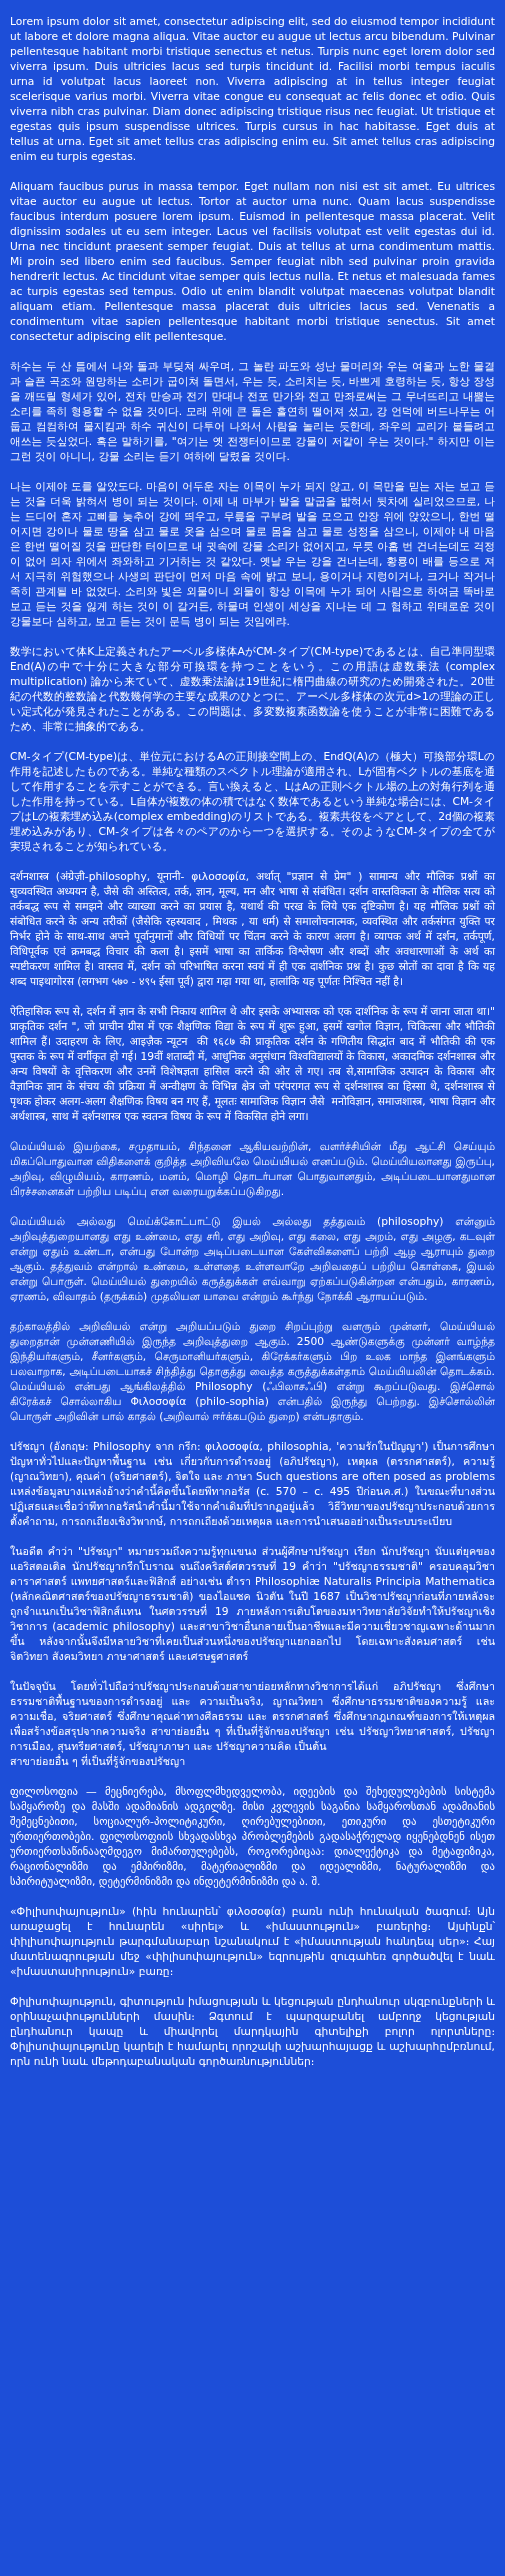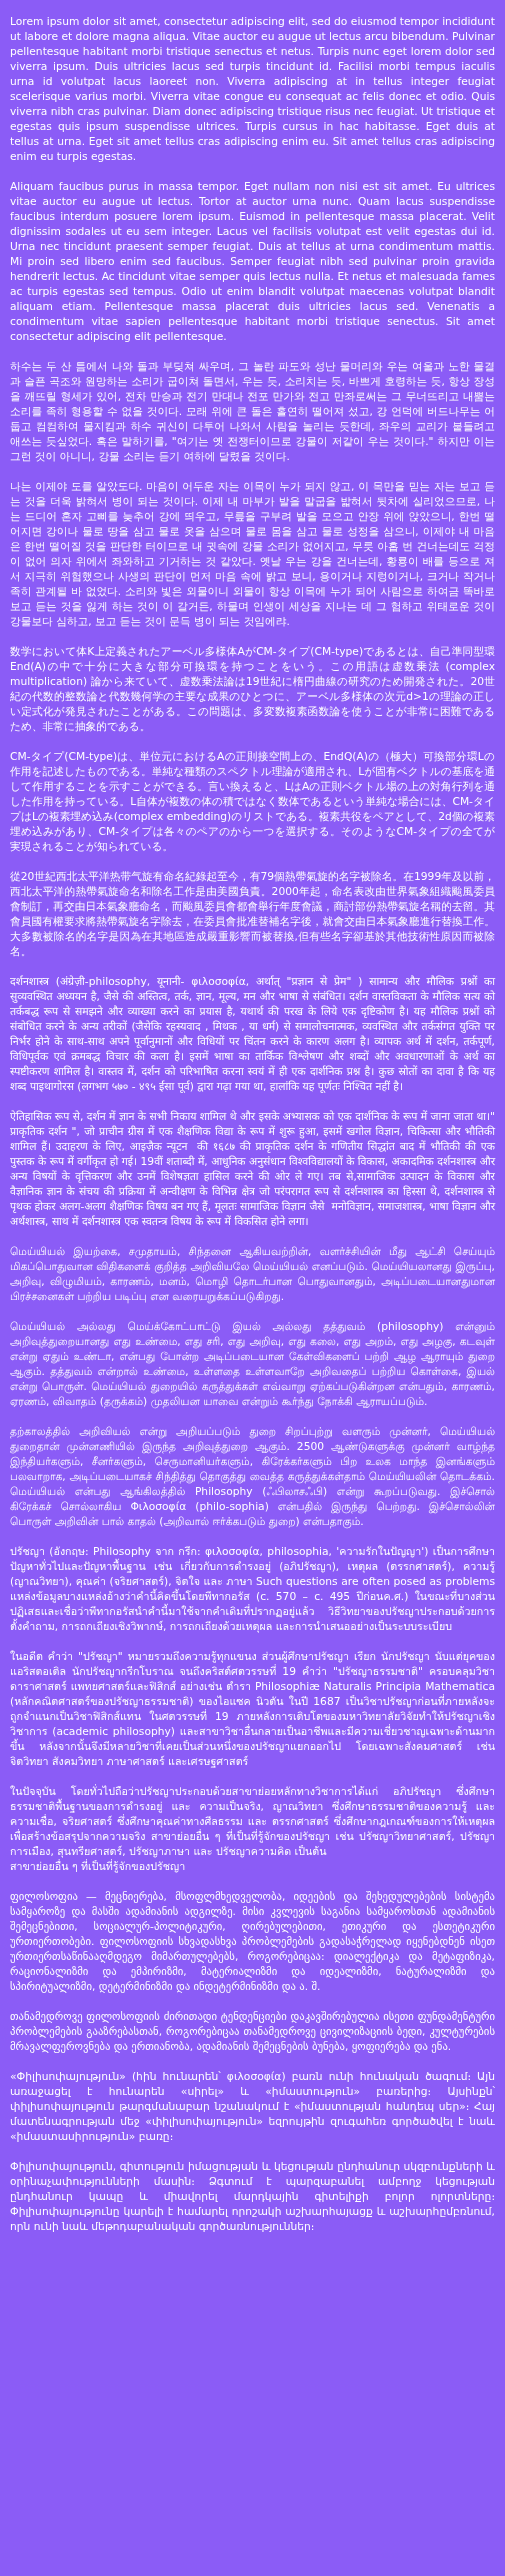--- a/index.html
+++ b/index.html
@@ -10,21 +10,21 @@
   body {
     width: 505px;
     min-height: 2576px;
     font-family: "DejaVu Sans", sans-serif;
   }
   .page {
     box-sizing: border-box;
     width: 505px;
     min-height: 2576px;
     padding: 14px 10px 25px 10px;
-    background: #8b5cf6;
+    background: #1d4ed8;
     color: #ffffff;
     font-size: 10.7px;
     line-height: 15px;
     text-align: justify;
   }
   .page p {
     margin: 0 0 15px 0;
     white-space: pre-wrap;
     word-break: break-word;
   }
@@ -32,28 +32,26 @@
 </head>
 <body>
 
 <main class="page">
   <p lang="en">Lorem ipsum dolor sit amet, consectetur adipiscing elit, sed do eiusmod tempor incididunt ut labore et dolore magna aliqua. Vitae auctor eu augue ut lectus arcu bibendum. Pulvinar pellentesque habitant morbi tristique senectus et netus. Turpis nunc eget lorem dolor sed viverra ipsum. Duis ultricies lacus sed turpis tincidunt id. Facilisi morbi tempus iaculis urna id volutpat lacus laoreet non. Viverra adipiscing at in tellus integer feugiat scelerisque varius morbi. Viverra vitae congue eu consequat ac felis donec et odio. Quis viverra nibh cras pulvinar. Diam donec adipiscing tristique risus nec feugiat. Ut tristique et egestas quis ipsum suspendisse ultrices. Turpis cursus in hac habitasse. Eget duis at tellus at urna. Eget sit amet tellus cras adipiscing enim eu. Sit amet tellus cras adipiscing enim eu turpis egestas.</p>
   <p lang="en">Aliquam faucibus purus in massa tempor. Eget nullam non nisi est sit amet. Eu ultrices vitae auctor eu augue ut lectus. Tortor at auctor urna nunc. Quam lacus suspendisse faucibus interdum posuere lorem ipsum. Euismod in pellentesque massa placerat. Velit dignissim sodales ut eu sem integer. Lacus vel facilisis volutpat est velit egestas dui id. Urna nec tincidunt praesent semper feugiat. Duis at tellus at urna condimentum mattis. Mi proin sed libero enim sed faucibus. Semper feugiat nibh sed pulvinar proin gravida hendrerit lectus. Ac tincidunt vitae semper quis lectus nulla. Et netus et malesuada fames ac turpis egestas sed tempus. Odio ut enim blandit volutpat maecenas volutpat blandit aliquam etiam. Pellentesque massa placerat duis ultricies lacus sed. Venenatis a condimentum vitae sapien pellentesque habitant morbi tristique senectus. Sit amet consectetur adipiscing elit pellentesque.</p>
   <p lang="ko">하수는 두 산 틈에서 나와 돌과 부딪쳐 싸우며, 그 놀란 파도와 성난 물머리와 우는 여울과 노한 물결과 슬픈 곡조와 원망하는 소리가 굽이쳐 돌면서, 우는 듯, 소리치는 듯, 바쁘게 호령하는 듯, 항상 장성을 깨뜨릴 형세가 있어, 전차 만승과 전기 만대나 전포 만가와 전고 만좌로써는 그 무너뜨리고 내뿜는 소리를 족히 형용할 수 없을 것이다. 모래 위에 큰 돌은 홀연히 떨어져 섰고, 강 언덕에 버드나무는 어둡고 컴컴하여 물지킴과 하수 귀신이 다투어 나와서 사람을 놀리는 듯한데, 좌우의 교리가 붙들려고 애쓰는 듯싶었다. 혹은 말하기를, "여기는 옛 전쟁터이므로 강물이 저같이 우는 것이다." 하지만 이는 그런 것이 아니니, 강물 소리는 듣기 여하에 달렸을 것이다.</p>
   <p lang="ko">나는 이제야 도를 알았도다. 마음이 어두운 자는 이목이 누가 되지 않고, 이 목만을 믿는 자는 보고 듣는 것을 더욱 밝혀서 병이 되는 것이다. 이제 내 마부가 발을 말굽을 밟혀서 뒷차에 실리었으므로, 나는 드디어 혼자 고삐를 늦추어 강에 띄우고, 무릎을 구부려 발을 모으고 안장 위에 앉았으니, 한번 떨어지면 강이나 물로 땅을 삼고 물로 옷을 삼으며 물로 몸을 삼고 물로 성정을 삼으니, 이제야 내 마음은 한번 떨어질 것을 판단한 터이므로 내 귓속에 강물 소리가 없어지고, 무릇 아홉 번 건너는데도 걱정이 없어 의자 위에서 좌와하고 기거하는 것 같았다. 옛날 우는 강을 건너는데, 황룡이 배를 등으로 져서 지극히 위험했으나 사생의 판단이 먼저 마음 속에 밝고 보니, 용이거나 지렁이거나, 크거나 작거나 족히 관계될 바 없었다. 소리와 빛은 외물이니 외물이 항상 이목에 누가 되어 사람으로 하여금 똑바로 보고 듣는 것을 잃게 하는 것이 이 갈거든, 하물며 인생이 세상을 지나는 데 그 험하고 위태로운 것이 강물보다 심하고, 보고 듣는 것이 문득 병이 되는 것임에랴.</p>
   <p lang="ja">数学において体K上定義されたアーベル多様体AがCM-タイプ(CM-type)であるとは、自己準同型環 End(A)の中で十分に大きな部分可換環を持つことをいう。この用語は虚数乗法 (complex multiplication) 論から来ていて、虚数乗法論は19世紀に楕円曲線の研究のため開発された。20世紀の代数的整数論と代数幾何学の主要な成果のひとつに、アーベル多様体の次元d&gt;1の理論の正しい定式化が発見されたことがある。この問題は、多変数複素函数論を使うことが非常に困難であるため、非常に抽象的である。</p>
   <p lang="ja">CM-タイプ(CM-type)は、単位元におけるAの正則接空間上の、EndQ(A)の（極大）可換部分環Lの作用を記述したものである。単純な種類のスペクトル理論が適用され、Lが固有ベクトルの基底を通して作用することを示すことができる。言い換えると、LはAの正則ベクトル場の上の対角行列を通した作用を持っている。L自体が複数の体の積ではなく数体であるという単純な場合には、CM-タイプはLの複素埋め込み(complex embedding)のリストである。複素共役をペアとして、2d個の複素埋め込みがあり、CM-タイプは各々のペアのから一つを選択する。そのようなCM-タイプの全てが実現されることが知られている。</p>
-  <p lang="zh">從20世紀西北太平洋热带气旋有命名紀錄起至今，有79個熱帶氣旋的名字被除名。在1999年及以前，西北太平洋的熱帶氣旋命名和除名工作是由美國負責。2000年起，命名表改由世界氣象組織颱風委員會制訂，再交由日本氣象廳命名，而颱風委員會都會舉行年度會議，商討部份熱帶氣旋名稱的去留。其會員國有權要求將熱帶氣旋名字除去，在委員會批准替補名字後，就會交由日本氣象廳進行替換工作。大多數被除名的名字是因為在其地區造成嚴重影響而被替換,但有些名字卻基於其他技術性原因而被除名。</p>
   <p lang="hi">दर्शनशास्त्र (अंग्रेज़ी-philosophy, यूनानी- φιλοσοφία, अर्थात् "प्रज्ञान से प्रेम" ) सामान्य और मौलिक प्रश्नों का सुव्यवस्थित अध्ययन है, जैसे की अस्तित्व, तर्क, ज्ञान, मूल्य, मन और भाषा से संबंधित। दर्शन वास्तविकता के मौलिक सत्य को तर्कबद्ध रूप से समझने और व्याख्या करने का प्रयास है, यथार्थ की परख के लिये एक दृष्टिकोण है। यह मौलिक प्रश्नों को संबोधित करने के अन्य तरीकों (जैसेकि रहस्यवाद , मिथक , या धर्म) से समालोचनात्मक, व्यवस्थित और तर्कसंगत युक्ति पर निर्भर होने के साथ-साथ अपने पूर्वानुमानों और विधियों पर चिंतन करने के कारण अलग है। व्यापक अर्थ में दर्शन, तर्कपूर्ण, विधिपूर्वक एवं क्रमबद्ध विचार की कला है। इसमें भाषा का तार्किक विश्लेषण और शब्दों और अवधारणाओं के अर्थ का स्पष्टीकरण शामिल है। वास्तव में, दर्शन को परिभाषित करना स्वयं में ही एक दार्शनिक प्रश्न है। कुछ स्रोतों का दावा है कि यह शब्द पाइथागोरस (लगभग ५७० - ४९५ ईसा पूर्व) द्वारा गढ़ा गया था, हालांकि यह पूर्णतः निश्चित नहीं है।</p>
   <p lang="hi">ऐतिहासिक रूप से, दर्शन में ज्ञान के सभी निकाय शामिल थे और इसके अभ्यासक को एक दार्शनिक के रूप में जाना जाता था।" प्राकृतिक दर्शन ", जो प्राचीन ग्रीस में एक शैक्षणिक विद्या के रूप में शुरू हुआ, इसमें खगोल विज्ञान, चिकित्सा और भौतिकी शामिल हैं। उदाहरण के लिए, आइज़ैक न्यूटन  की १६८७ की प्राकृतिक दर्शन के गणितीय सिद्धांत बाद में भौतिकी की एक पुस्तक के रूप में वर्गीकृत हो गई। 19वीं शताब्दी में, आधुनिक अनुसंधान विश्वविद्यालयों के विकास, अकादमिक दर्शनशास्त्र और अन्य विषयों के वृत्तिकरण और उनमें विशेषज्ञता हासिल करने की ओर ले गए। तब से,सामाजिक उत्पादन के विकास और वैज्ञानिक ज्ञान के संचय की प्रक्रिया में अन्वीक्षण के विभिन्न क्षेत्र जो परंपरागत रूप से दर्शनशास्त्र का हिस्सा थे, दर्शनशास्त्र से पृथक होकर अलग-अलग शैक्षणिक विषय बन गए हैं, मूलतः सामाजिक विज्ञान जैसे  मनोविज्ञान, समाजशास्त्र, भाषा विज्ञान और अर्थशास्त्र, साथ में दर्शनशास्त्र एक स्वतन्त्र विषय के रूप में विकसित होने लगा।</p>
   <p lang="ta">மெய்யியல் இயற்கை, சமுதாயம், சிந்தனை ஆகியவற்றின், வளர்ச்சியின் மீது ஆட்சி செய்யும் மிகப்பொதுவான விதிகளைக் குறித்த அறிவியலே மெய்யியல் எனப்படும். மெய்யியலானது இருப்பு, அறிவு, விழுமியம், காரணம், மனம், மொழி தொடர்பான பொதுவானதும், அடிப்படையானதுமான பிரச்சனைகள் பற்றிய படிப்பு என வரையறுக்கப்படுகிறது.</p>
   <p lang="ta">மெய்யியல் அல்லது மெய்க்கோட்பாட்டு இயல் அல்லது தத்துவம் (philosophy) என்னும் அறிவுத்துறையானது எது உண்மை, எது சரி, எது அறிவு, எது கலை, எது அறம், எது அழகு, கடவுள் என்று ஏதும் உண்டா, என்பது போன்ற அடிப்படையான கேள்விகளைப் பற்றி ஆழ ஆராயும் துறை ஆகும். தத்துவம் என்றால் உண்மை, உள்ளதை உள்ளவாறே அறிவதைப் பற்றிய கொள்கை, இயல் என்று பொருள். மெய்யியல் துறையில் கருத்துக்கள் எவ்வாறு ஏற்கப்படுகின்றன என்பதும், காரணம், ஏரணம், விவாதம் (தருக்கம்) முதலியன யாவை என்றும் கூர்ந்து நோக்கி ஆராயப்படும்.</p>
   <p lang="ta">தற்காலத்தில் அறிவியல் என்று அறியப்படும் துறை சிறப்புற்று வளரும் முன்னர், மெய்யியல் துறைதான் முன்னணியில் இருந்த அறிவுத்துறை ஆகும். 2500 ஆண்டுகளுக்கு முன்னர் வாழ்ந்த இந்தியர்களும், சீனர்களும், செருமானியர்களும், கிரேக்கர்களும் பிற உலக மாந்த இனங்களும் பலவாறாக, அடிப்படையாகச் சிந்தித்து தொகுத்து வைத்த கருத்துக்கள்தாம் மெய்யியலின் தொடக்கம். மெய்யியல் என்பது ஆங்கிலத்தில் Philosophy (ஃபிலாசஃபி) என்று கூறப்படுவது. இச்சொல் கிரேக்கச் சொல்லாகிய Φιλοσοφία (philo-sophia) என்பதில் இருந்து பெற்றது. இச்சொல்லின் பொருள் அறிவின் பால் காதல் (அறிவால் ஈர்க்கபடும் துறை) என்பதாகும்.</p>
   <p lang="th">ปรัชญา (อังกฤษ: Philosophy จาก กรีก: φιλοσοφία, philosophia, 'ความรักในปัญญา') เป็นการศึกษาปัญหาทั่วไปและปัญหาพื้นฐาน เช่น เกี่ยวกับการดำรงอยู่ (อภิปรัชญา), เหตุผล (ตรรกศาสตร์), ความรู้ (ญาณวิทยา), คุณค่า (จริยศาสตร์), จิตใจ และ ภาษา Such questions are often posed as problems แหล่งข้อมูลบางแหล่งอ้างว่าคำนี้คิดขึ้นโดยพีทากอรัส (c. 570 – c. 495 ปีก่อนค.ศ.) ในขณะที่บางส่วน ปฏิเสธและเชื่อว่าพีทากอรัสนำคำนี้มาใช้จากคำเดิมที่ปรากฏอยู่แล้ว วิธีวิทยาของปรัชญาประกอบด้วยการตั้งคำถาม, การถกเถียงเชิงวิพากษ์, การถกเถียงด้วยเหตุผล และการนำเสนออย่างเป็นระบบระเบียบ</p>
   <p lang="th">ในอดีต คำว่า "ปรัชญา" หมายรวมถึงความรู้ทุกแขนง ส่วนผู้ศึกษาปรัชญา เรียก นักปรัชญา นับแต่ยุคของแอริสตอเติล นักปรัชญากรีกโบราณ จนถึงคริสต์ศตวรรษที่ 19 คำว่า "ปรัชญาธรรมชาติ" ครอบคลุมวิชาดาราศาสตร์ แพทยศาสตร์และฟิสิกส์ อย่างเช่น ตำรา Philosophiæ Naturalis Principia Mathematica (หลักคณิตศาสตร์ของปรัชญาธรรมชาติ) ของไอแซค นิวตัน ในปี 1687 เป็นวิชาปรัชญาก่อนที่ภายหลังจะถูกจำแนกเป็นวิชาฟิสิกส์แทน ในศตวรรษที่ 19 ภายหลังการเติบโตของมหาวิทยาลัยวิจัยทำให้ปรัชญาเชิงวิชาการ (academic philosophy) และสาขาวิชาอื่นกลายเป็นอาชีพและมีความเชี่ยวชาญเฉพาะด้านมากขึ้น หลังจากนั้นจึงมีหลายวิชาที่เคยเป็นส่วนหนึ่งของปรัชญาแยกออกไป โดยเฉพาะสังคมศาสตร์ เช่น จิตวิทยา สังคมวิทยา ภาษาศาสตร์ และเศรษฐศาสตร์</p>
   <p lang="th">ในปัจจุบัน โดยทั่วไปถือว่าปรัชญาประกอบด้วยสาขาย่อยหลักทางวิชาการได้แก่ อภิปรัชญา ซึ่งศึกษาธรรมชาติพื้นฐานของการดำรงอยู่ และ ความเป็นจริง, ญาณวิทยา ซึ่งศึกษาธรรมชาติของความรู้ และ ความเชื่อ, จริยศาสตร์ ซึ่งศึกษาคุณค่าทางศีลธรรม และ ตรรกศาสตร์ ซึ่งศึกษากฎเกณฑ์ของการให้เหตุผลเพื่อสร้างข้อสรุปจากความจริง สาขาย่อยอื่น ๆ ที่เป็นที่รู้จักของปรัชญา เช่น ปรัชญาวิทยาศาสตร์, ปรัชญาการเมือง, สุนทรียศาสตร์, ปรัชญาภาษา และ ปรัชญาความคิด เป็นต้น
 สาขาย่อยอื่น ๆ ที่เป็นที่รู้จักของปรัชญา</p>
   <p lang="ka">ფილოსოფია — მეცნიერება, მსოფლმხედველობა, იდეების და შეხედულებების სისტემა სამყაროზე და მასში ადამიანის ადგილზე. მისი კვლევის საგანია სამყაროსთან ადამიანის შემეცნებითი, სოციალურ-პოლიტიკური, ღირებულებითი, ეთიკური და ესთეტიკური ურთიერთობები. ფილოსოფიის სხვადასხვა პრობლემების გადასაჭრელად იყენებდნენ ისეთ ურთიერთსაწინააღმდეგო მიმართულებებს, როგორებიცაა: დიალექტიკა და მეტაფიზიკა, რაციონალიზმი და ემპირიზმი, მატერიალიზმი და იდეალიზმი, ნატურალიზმი და სპირიტუალიზმი, დეტერმინიზმი და ინდეტერმინიზმი და ა. შ.</p>
-  <p lang="ka">თანამედროვე ფილოსოფიის ძირითადი ტენდენციები დაკავშირებულია ისეთი ფუნდამენტური პრობლემების გააზრებასთან, როგორებიცაა თანამედროვე ცივილიზაციის ბედი, კულტურების მრავალფეროვნება და ერთიანობა, ადამიანის შემეცნების ბუნება, ყოფიერება და ენა.</p>
   <p lang="hy">«Փիլիսոփայություն» (հին հունարեն՝ φιλοσοφία) բառն ունի հունական ծագում։ Այն առաջացել է հունարեն «սիրել» և «իմաստություն» բառերից։ Այսինքն՝ փիլիսոփայություն թարգմանաբար նշանակում է «իմաստության հանդեպ սեր»։ Հայ մատենագրության մեջ «փիլիսոփայություն» եզրույթին զուգահեռ գործածվել է նաև «իմաստասիրություն» բառը։</p>
   <p lang="hy">Փիլիսոփայություն, գիտություն իմացության և կեցության ընդհանուր սկզբունքների և օրինաչափությունների մասին։ Ձգտում է պարզաբանել ամբողջ կեցության ընդհանուր կապը և միավորել մարդկային գիտելիքի բոլոր ոլորտները։ Փիլիսոփայությունը կարելի է համարել որոշակի աշխարհայացք և աշխարհըմբռնում, որն ունի նաև մեթոդաբանական գործառնություններ։</p>
 </main>
 
 
 </body></html>

